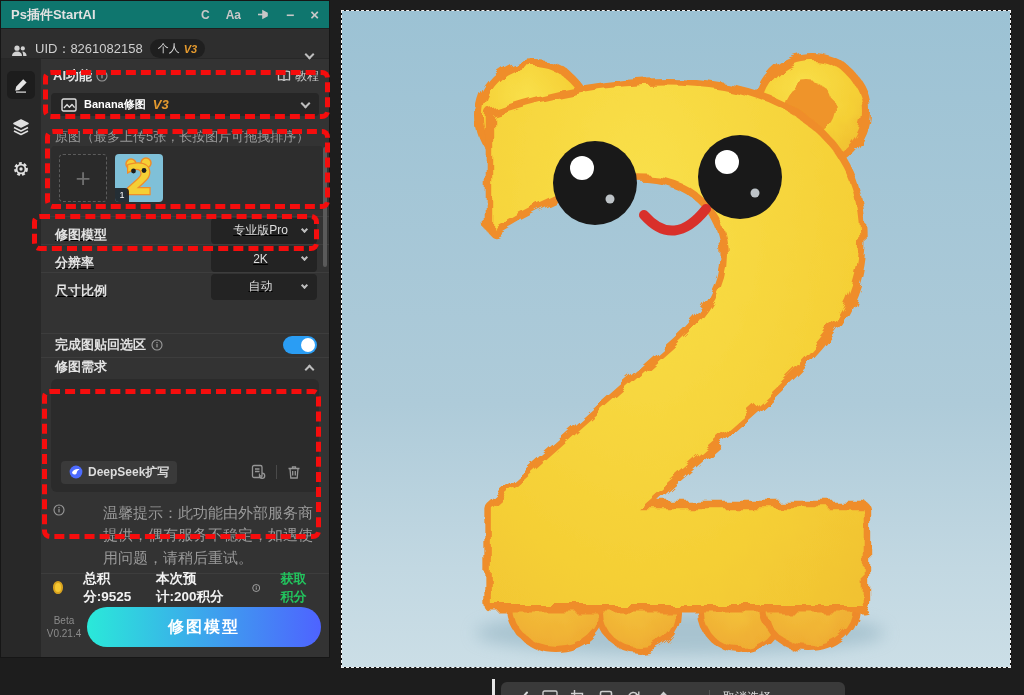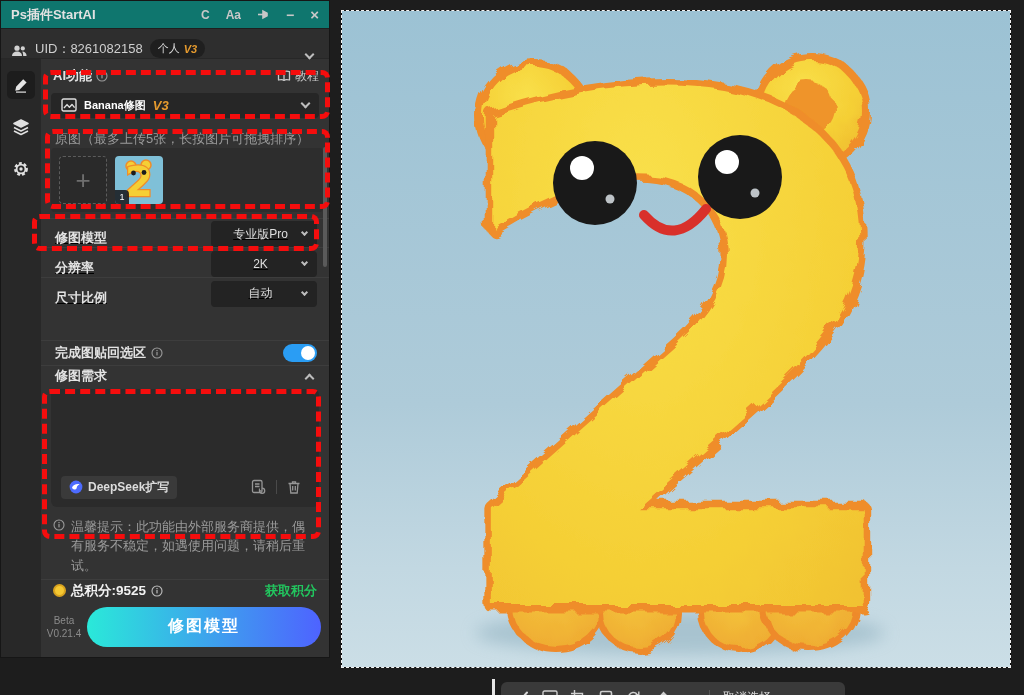--- a/index.html
+++ b/index.html
@@ -69,22 +69,22 @@
   .prompt-box { margin:2px 10px 6px 10px; height:146px; background:#2b2b2b; border-radius:6px;
     padding:10px 12px; position:relative; }
   .prompt-text { color:#eaeaea; font-size:14px; line-height:1.55; }
   .prompt-foot { position:absolute; left:10px; right:18px; bottom:8px; display:flex; align-items:center; }
   .ds-btn { background:#3a3a3a; border-radius:4px; padding:3px 8px; display:flex; align-items:center; gap:5px; }
   .ds-btn span { color:#dcdcdc; font-size:12px; font-weight:bold; }
   .foot-icons { margin-left:auto; display:flex; align-items:center; gap:10px; }
   .vdiv { width:1px; height:14px; background:#4a4a4a; }
 
   .notice { display:flex; gap:6px; padding:4px 14px 4px 12px; align-items:flex-start; }
-  .notice .txt { color:#9a9a9a; font-size:13px; line-height:1.5; }
-  .credits { height:28px; border-top:1px solid #3d3d3d; display:flex; align-items:center; gap:5px; padding:0 12px; }
+  .notice .txt { color:#9a9a9a; font-size:15px; line-height:1.5;margin-left:32px; }
+  .credits { height:28px; border-top:1px solid #3d3d3d; display:flex; align-items:center; gap:20px; padding:0 12px; }
   .credits .strong { color:#f2f2f2; font-size:13.5px; font-weight:bold; }
   .get-link { margin-left:auto; font-size:13px; font-weight:bold; }
   .gen-row { display:flex; align-items:center; padding:6px 8px 10px 4px; gap:4px; }
   .beta { width:38px; color:#8b8b8b; font-size:10px; line-height:1.3; text-align:center; flex:0 0 auto; }
   .gen-btn { flex:1; height:40px; border-radius:20px; border:none; color:#ffffff; font-size:16px; font-weight:bold;
     font-family:"Liberation Sans",sans-serif; letter-spacing:2px; }
 
   .coin { width:13px; height:13px; border-radius:50%; background:#f5c832; border:2px solid #d9a31f; }
 
   
@@ -303,20 +303,21 @@
             <circle cx="6" cy="6" r="5" fill="none" stroke="#9a9a9a" stroke-width="1.1"></circle>
             <rect x="5.4" y="5" width="1.2" height="3.4" fill="#9a9a9a"></rect>
             <rect x="5.4" y="3" width="1.2" height="1.2" fill="#9a9a9a"></rect>
           </svg>
         <span class="txt">温馨提示：此功能由外部服务商提供，偶有服务不稳定，如遇使用问题，请稍后重试。</span>
       </div>
 
       <div class="credits">
         <span class="coin"></span>
         <span class="strong">总积分:9525</span>
+        <span class="strong">本次预计:200积分</span>
         <svg class="ic" width="12" height="12" viewBox="0 0 12 12">
             <circle cx="6" cy="6" r="5" fill="none" stroke="#bdbdbd" stroke-width="1.1"></circle>
             <rect x="5.4" y="5" width="1.2" height="3.4" fill="#bdbdbd"></rect>
             <rect x="5.4" y="3" width="1.2" height="1.2" fill="#bdbdbd"></rect>
           </svg>
         <span class="get-link" style="color:#22c55e">获取积分</span>
       </div>
 
       <div class="gen-row">
         <span class="beta">

